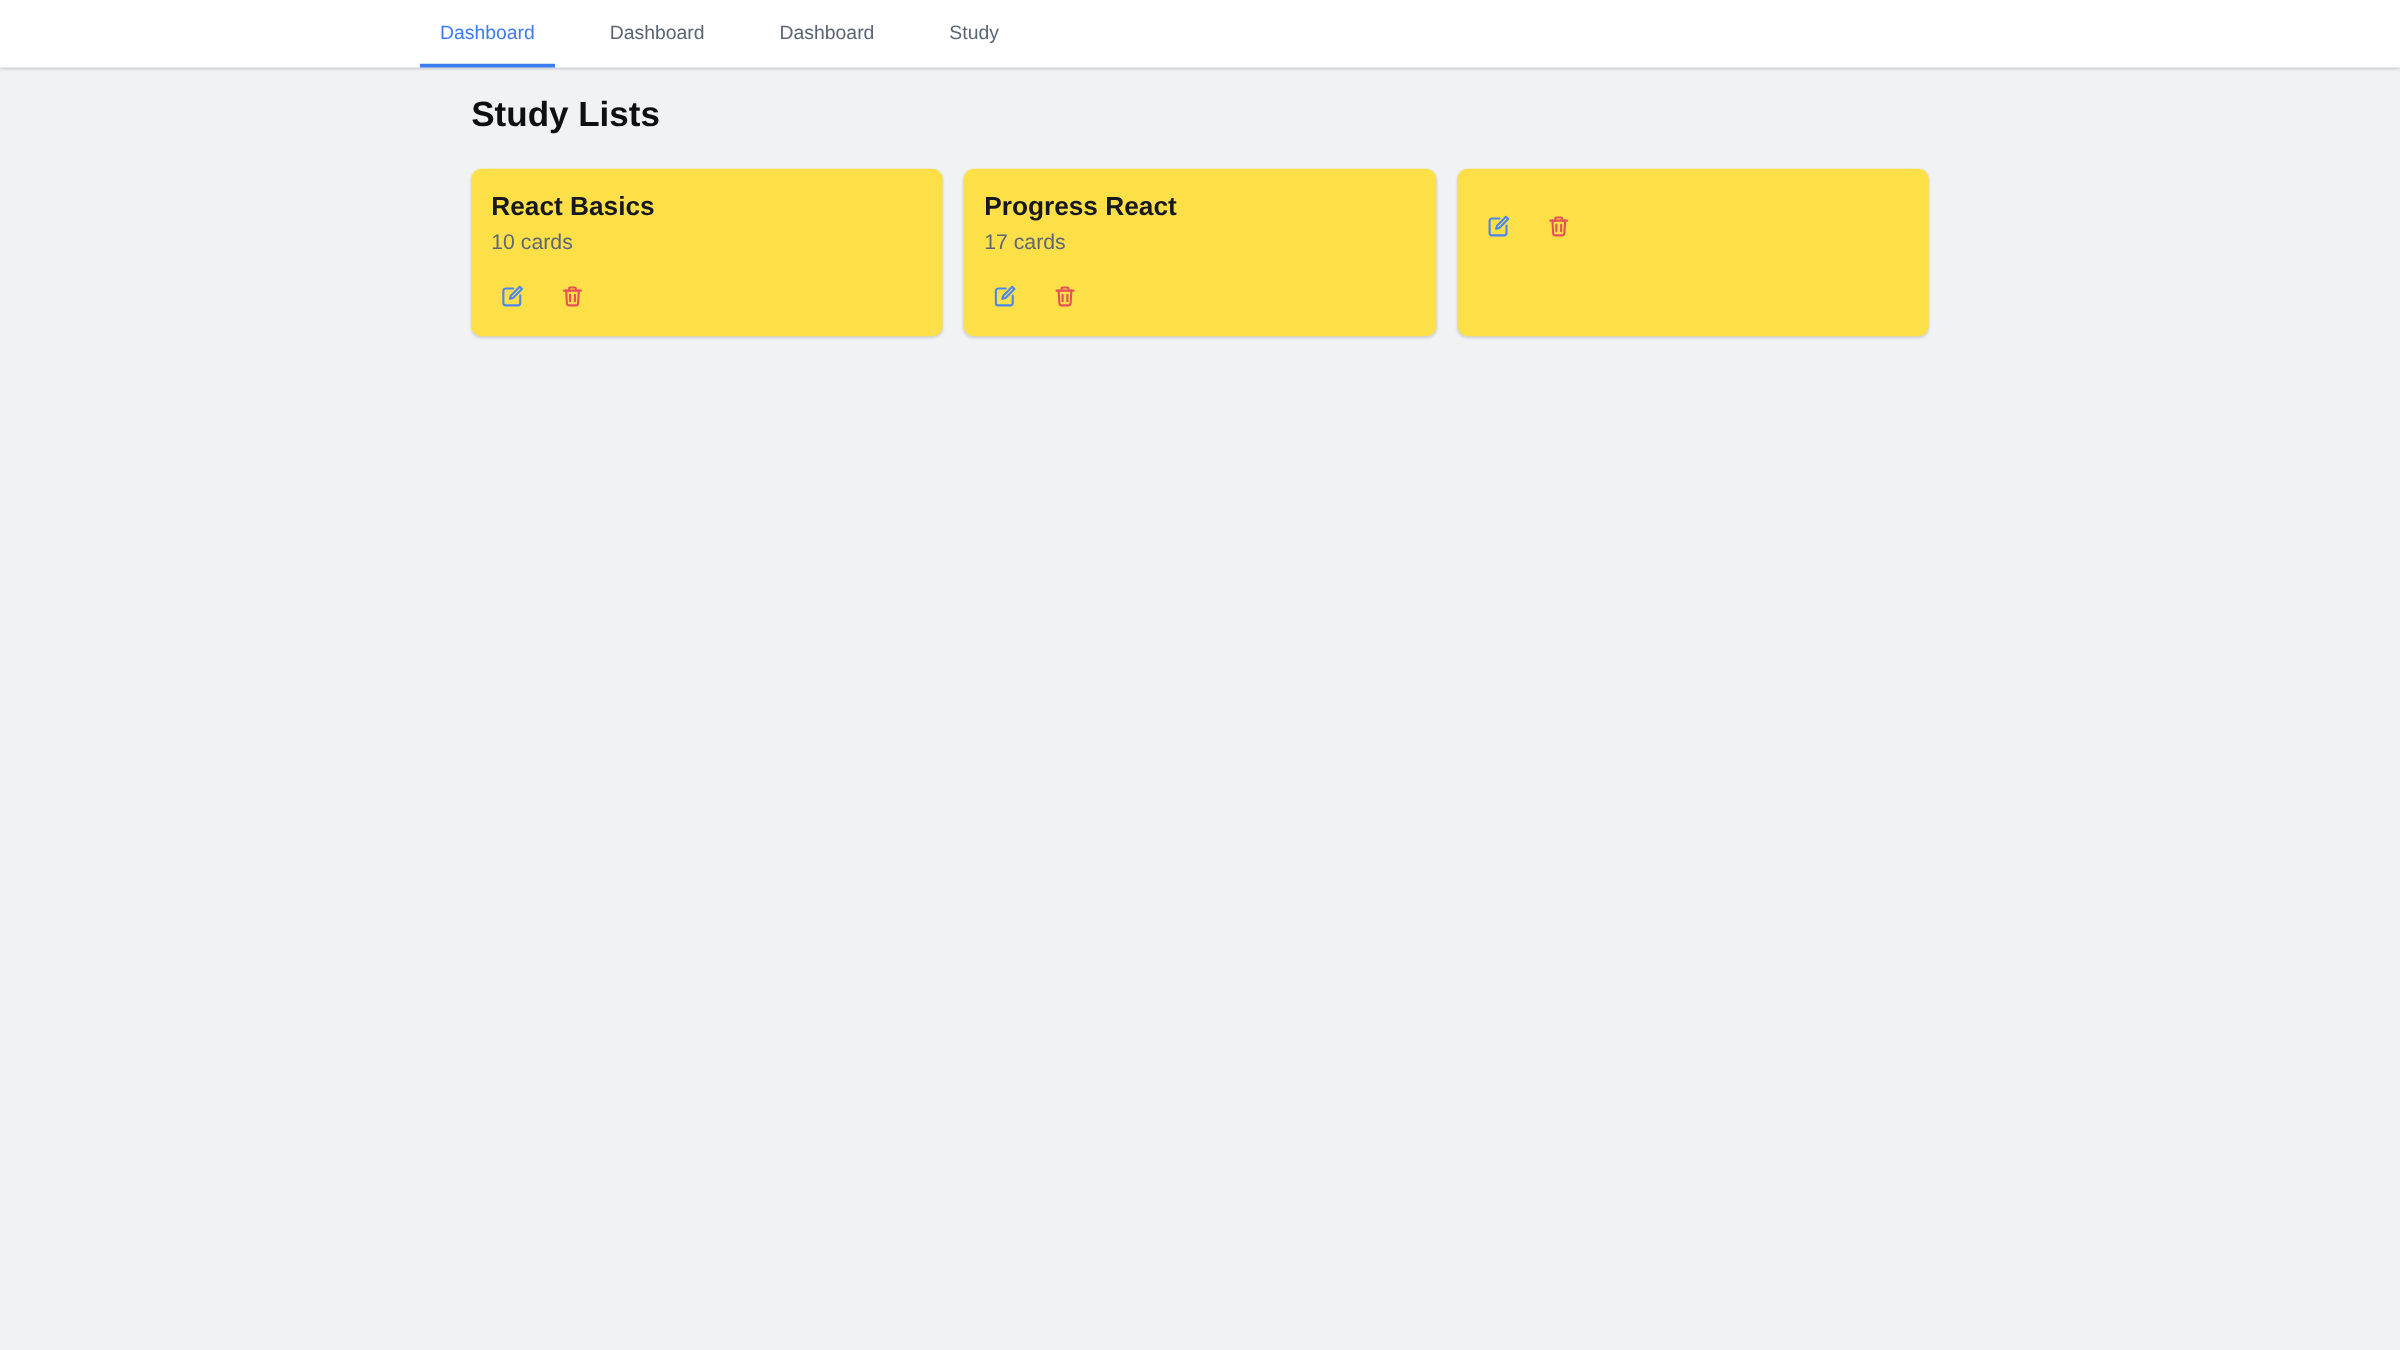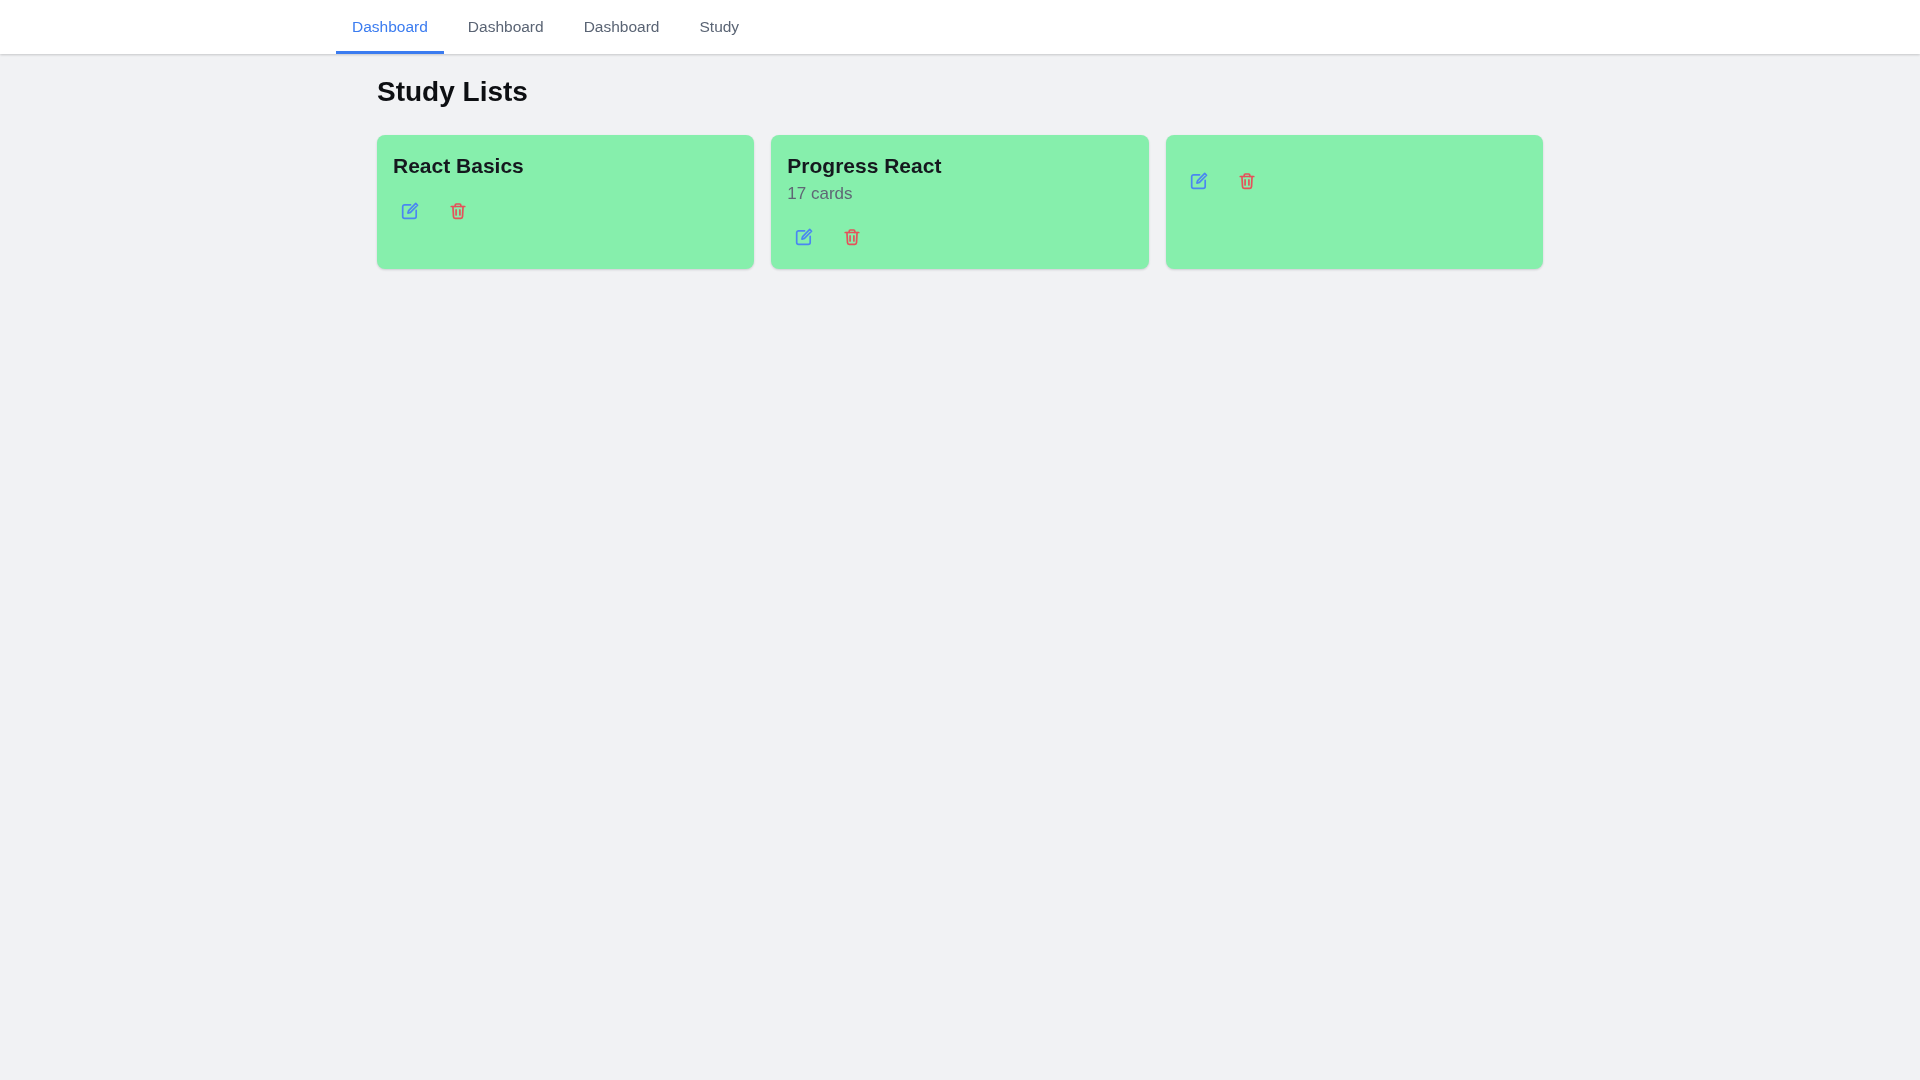--- a/index.html
+++ b/index.html
@@ -21,21 +21,21 @@
   }
   .navbar{
     height:54px;background:#ffffff;
     box-shadow:0 1px 2px rgba(0,0,0,.12), 0 1px 3px rgba(0,0,0,.06);
     position:relative;z-index:2;
   }
   .nav-inner{
     width:1248px;margin:0 auto;height:100%;
     display:flex;align-items:stretch;
   }
-  .tabs{display:flex;gap:8px;height:100%;}
+  .tabs{display:flex;gap:28px;height:100%;}
   .tab{
     display:flex;align-items:center;justify-content:center;
     padding:3px 16px 0 16px;
     font-size:15.5px;line-height:1;
     color:var(--tab-gray);
     border-bottom:3px solid transparent;
     cursor:pointer;user-select:none;white-space:nowrap;
     background:none;border-top:none;border-left:none;border-right:none;
     font-family:inherit;
   }
@@ -48,21 +48,21 @@
   }
   .page-title{
     margin:0 0 26px 0;
     font-size:28px;line-height:34px;font-weight:700;
     color:#0d0f12;
   }
   .grid{
     display:grid;grid-template-columns:repeat(3,1fr);gap:17px;
   }
   .card{
-    background:#86efac;border-radius:8px;
+    background:#fde047;border-radius:8px;
     padding:16px 16px 22px 16px;
     box-shadow:0 1px 2px rgba(16,24,40,.10), 0 1px 3px rgba(16,24,40,.06);
   }
   .card-title{
     margin:0;font-size:21px;line-height:30px;font-weight:700;
     color:var(--title-dark);
   }
   .card-count{
     margin:0;font-size:17px;line-height:26px;
     color:var(--subtitle-gray);
@@ -94,20 +94,21 @@
   </div>
 </nav>
 
 <main class="main">
   <h1 class="page-title">Study Lists</h1>
 
   <div class="grid">
 
     <section class="card">
       <h3 class="card-title">React Basics</h3>
+      <p class="card-count">10 cards</p>
       <div class="card-actions">
         <button class="icon-btn edit" title="Edit">
           <span style="display:contents">
             <svg viewBox="0 0 16 16" fill="none" stroke="currentColor" stroke-width="1.5" stroke-linecap="round" stroke-linejoin="round">
               <path d="M8.5 2.5H3.2c-.95 0-1.7.76-1.7 1.7v8.6c0 .94.75 1.7 1.7 1.7h8.6c.94 0 1.7-.76 1.7-1.7V7.5"></path>
               <path d="M13.1 1.3l1.6 1.6-6.3 6.3-2.25.65.65-2.25 6.3-6.3z"></path>
             </svg>
           </span>
         </button>
         <button class="icon-btn delete" title="Delete">

